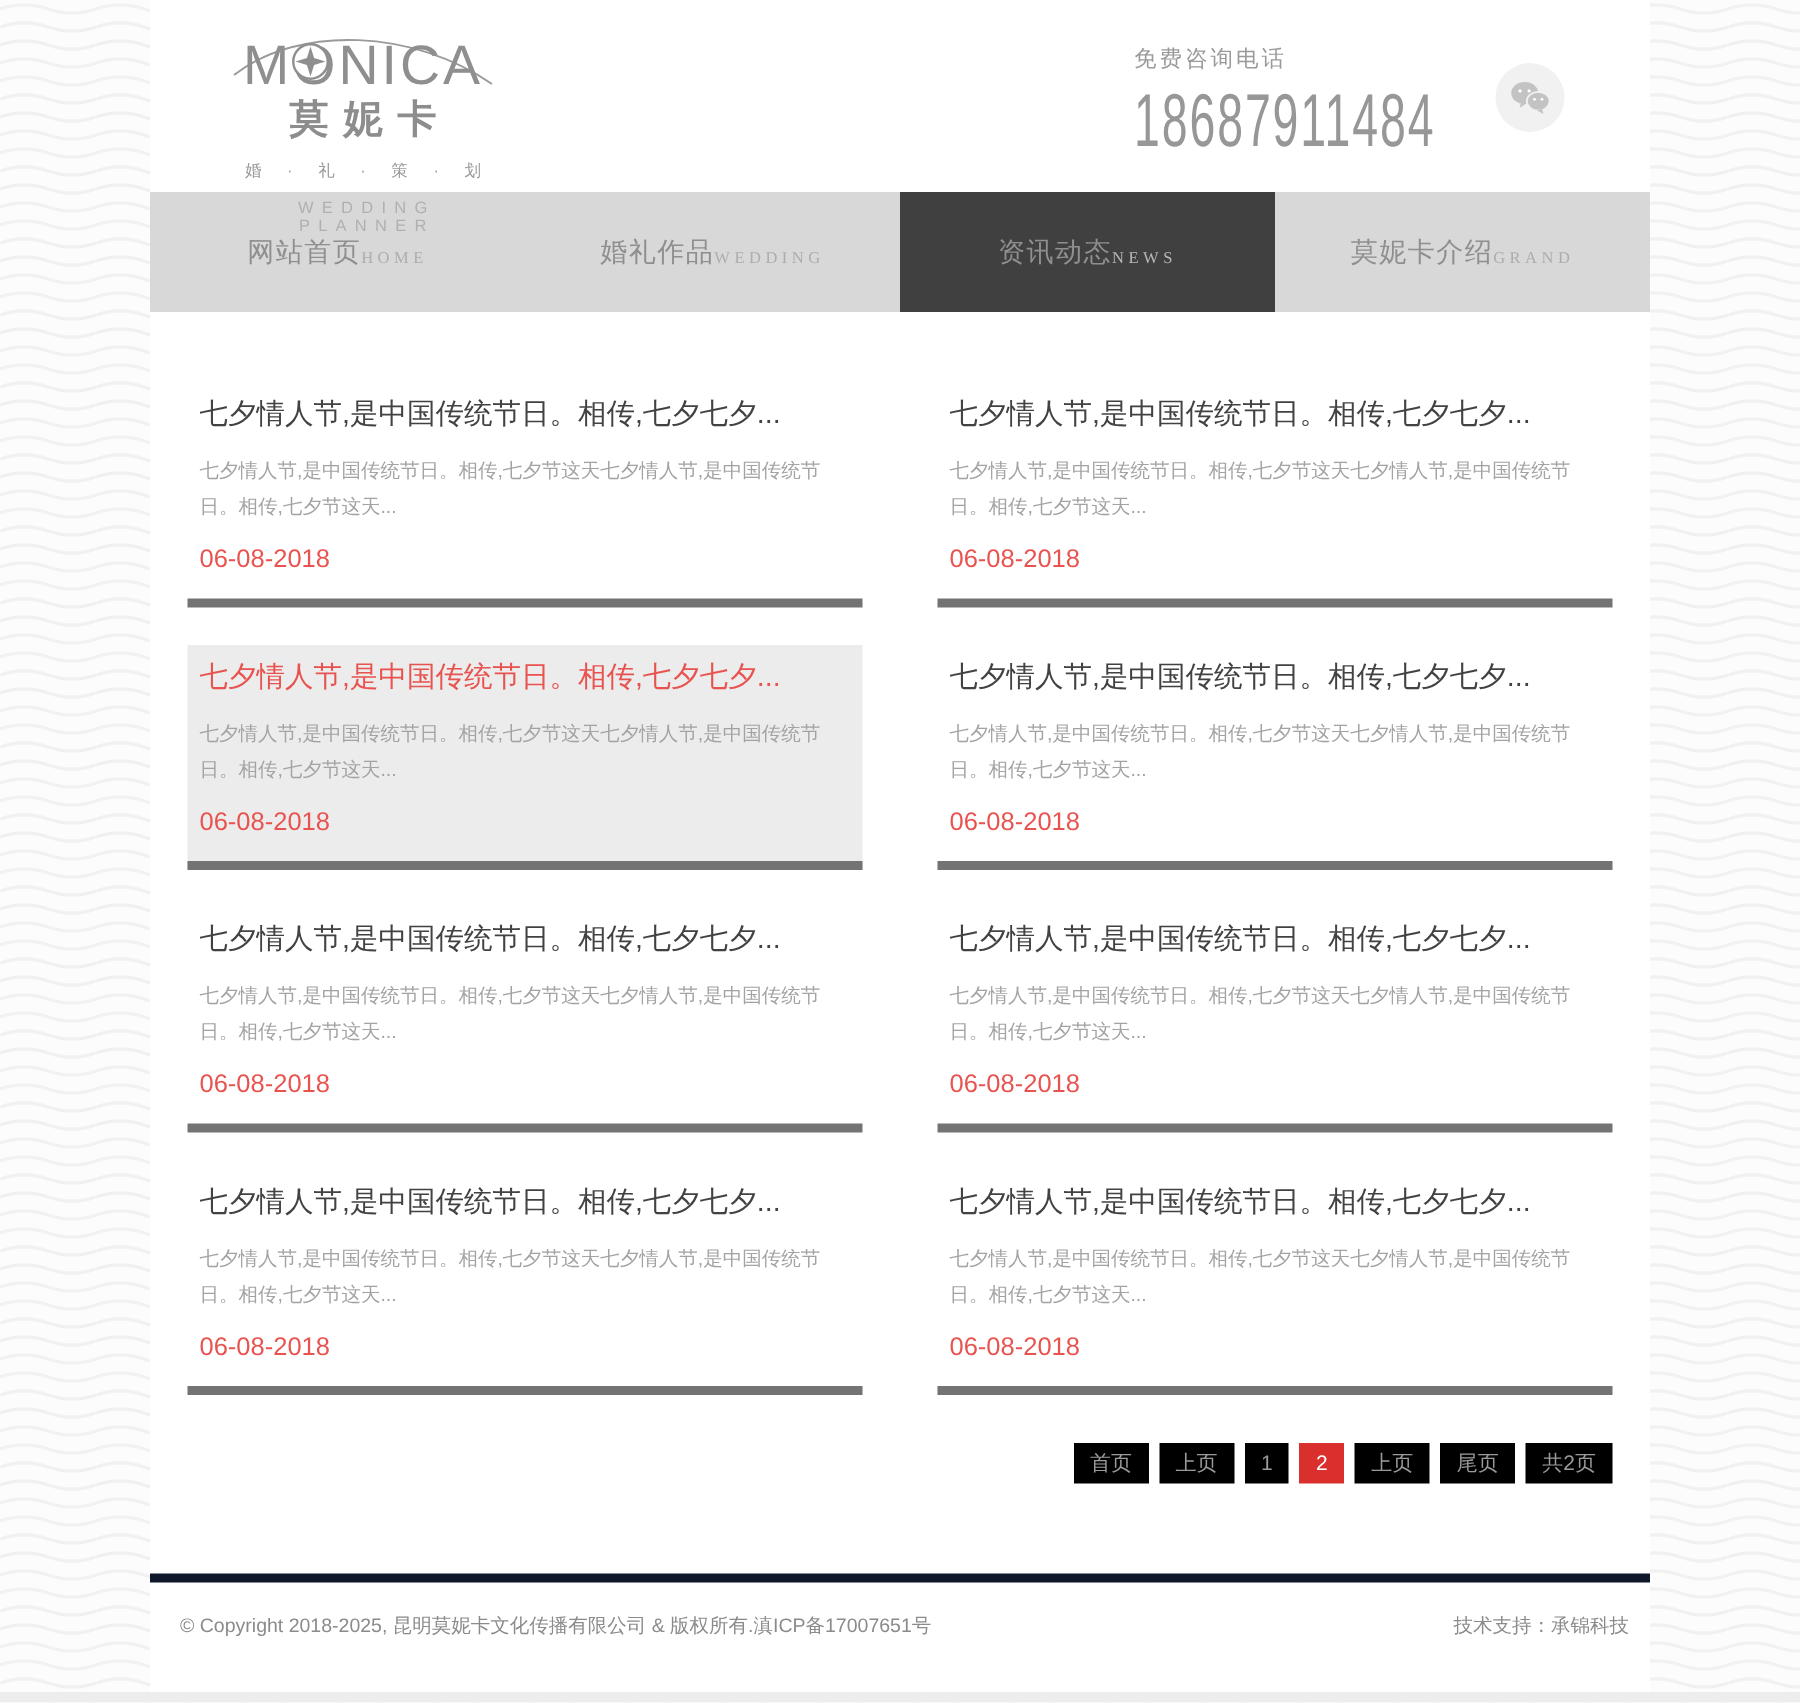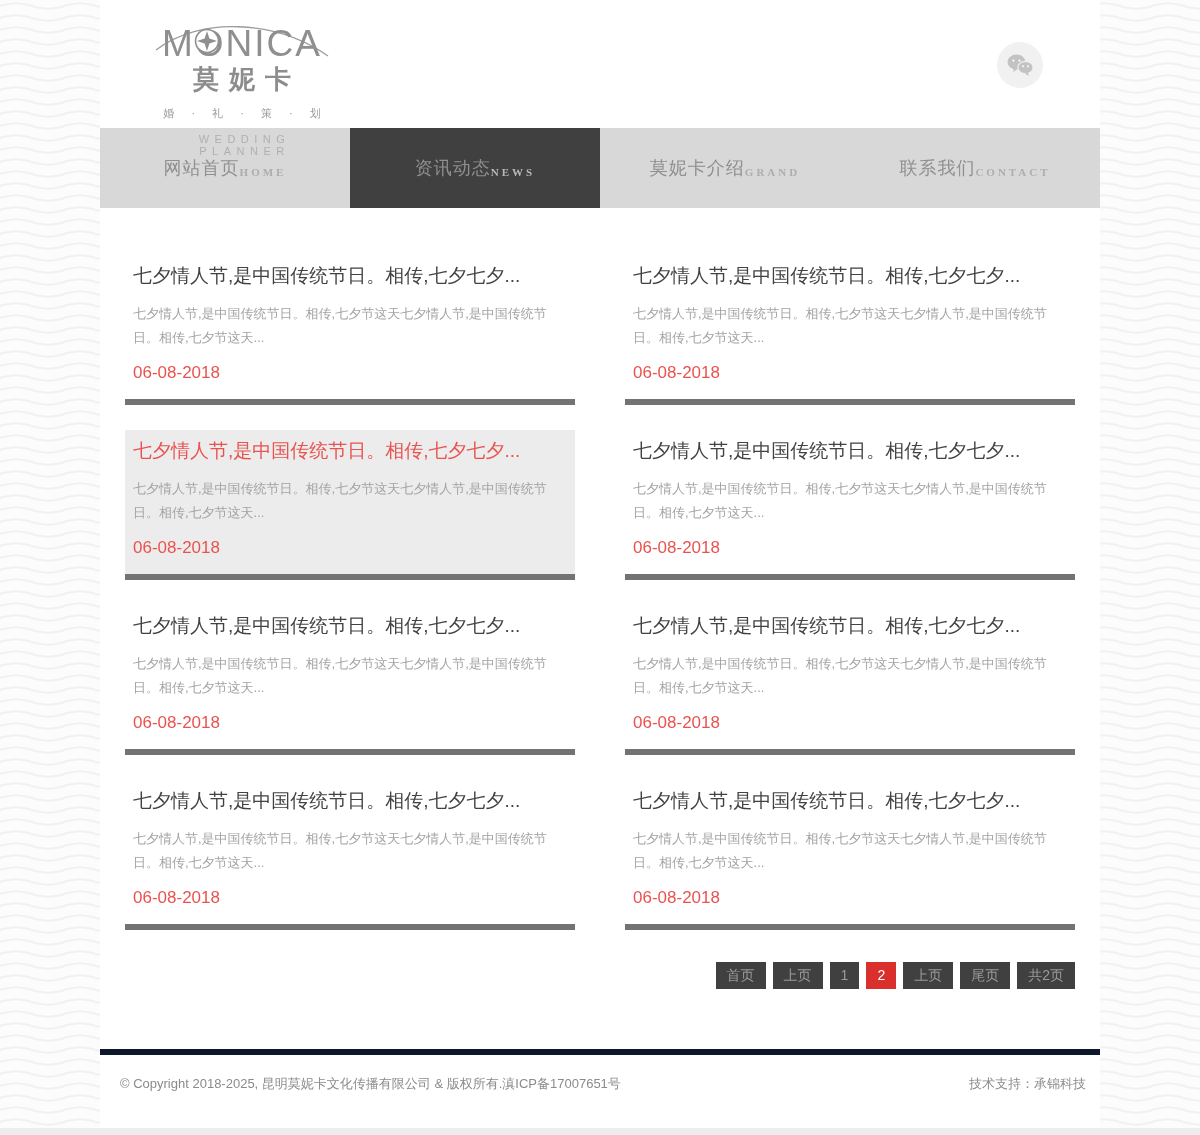--- a/index.html
+++ b/index.html
@@ -49,21 +49,20 @@
   
   .nav { display:flex; height:80px; background:var(--nav-bg,#d8d8d8); }
   .nav-item {
     flex:1 1 0; display:flex; flex-direction:row; align-items:center; justify-content:center;
     cursor:pointer;
   }
   .nav-item .nav-cn { font-size:18px; color:#8f8f8f; letter-spacing:1px; }
   .nav-item .nav-en {
     font-size:11px; color:#adadad; letter-spacing:3px; margin-top:7px;
     font-family:"Liberation Serif","DejaVu Serif",serif;
-    font-weight:bold;
   }
   .nav-item.active { background:#404040; }
   .nav-item.active .nav-en { color:#b8b8b8; }
 
   
   .news { padding:47px 25px 0; display:grid; grid-template-columns:450px 450px; column-gap:50px; }
   .news-item {
     height:150px; padding:8px 8px 0; border-bottom:6px solid #737373; margin-bottom:25px;
     cursor:pointer; overflow:hidden;
   }
@@ -71,21 +70,21 @@
     font-size:19px; color:#424242; white-space:nowrap; overflow:hidden; text-overflow:ellipsis;
   }
   .news-excerpt { font-size:13px; color:#a3a3a3; line-height:24px; margin-top:13px; }
   .news-date { font-size:17px; color:var(--accent-red,#e9534f); margin-top:13px; }
   .news-item.highlighted { background:var(--highlight-bg,#ececec); }
   .news-item.highlighted .news-title { color:var(--accent-red,#f23d3d); }
 
   
   .pagination { display:flex; justify-content:flex-end; gap:7px; padding:7px 25px 0; }
   .page-btn {
-    background:#404040; color:#9a9a9a; font-size:14px; padding:5px 11px; line-height:17px;
+    background:#000000; color:#9a9a9a; font-size:14px; padding:5px 11px; line-height:17px;
     cursor:pointer; user-select:none; white-space:nowrap;
   }
   .page-btn.active { background:var(--pagination-active-bg,#d9302e); color:#ffffff; cursor:default; }
   .page-btn.info { cursor:default; }
 
   
   .footer {
     margin-top:60px; border-top:6px solid #0f172a;
     display:flex; justify-content:space-between; align-items:center;
     padding:20px 14px 0 20px;
@@ -114,51 +113,55 @@
         <path d="M4,40 C 48,6 124,10 176,46" fill="none" stroke="#9b9b9b" stroke-width="1.3"></path>
         <text x="90" y="46" text-anchor="middle" font-size="37" letter-spacing="2" fill="#8f8f8f" font-family="Liberation Sans, DejaVu Sans, sans-serif">MONICA</text>
         <circle cx="55" cy="31" r="11.5" fill="#ffffff" stroke="#8f8f8f" stroke-width="1.6"></circle>
         <path d="M55 21 L57.4 28.6 L65 31 L57.4 33.4 L55 41 L52.6 33.4 L45 31 L52.6 28.6 Z" fill="#8f8f8f"></path>
       </svg>
       <div class="logo-cn">莫妮卡</div>
       <div class="logo-tag-cn">婚 · 礼 · 策 · 划</div>
       <div class="logo-tag-en">WEDDING PLANNER</div>
     </div>
 
+    <div class="phone-block">
+      <div class="phone-label">免费咨询电话</div>
+      <div class="phone-number">18687911484</div>
+    </div>
 
     <div class="wechat-circle">
       <svg width="27" height="23" viewBox="0 0 27 23">
         <ellipse cx="9.5" cy="8" rx="9" ry="7.4" fill="#c3c3c3"></ellipse>
         <path d="M7 14.5 L6 18 L10 15.4 Z" fill="#c3c3c3"></path>
         <circle cx="6.4" cy="6.6" r="1.1" fill="#ffffff"></circle>
         <circle cx="12.4" cy="6.6" r="1.1" fill="#ffffff"></circle>
         <ellipse cx="18.5" cy="13.5" rx="7.6" ry="6.2" fill="#c3c3c3" stroke="#f1f1f1" stroke-width="1.2"></ellipse>
         <path d="M21 18.7 L22 22 L17.8 19.6 Z" fill="#c3c3c3"></path>
         <circle cx="16" cy="12.2" r="0.95" fill="#ffffff"></circle>
         <circle cx="21" cy="12.2" r="0.95" fill="#ffffff"></circle>
       </svg>
     </div>
   </div>
 
   <div class="nav">
     <div class="nav-item">
       <span class="nav-cn">网站首页</span>
       <span class="nav-en">HOME</span>
     </div>
+    <div class="nav-item">
+      <span class="nav-cn">婚礼作品</span>
+      <span class="nav-en">WEDDING</span>
+    </div>
     <div class="nav-item active">
       <span class="nav-cn">资讯动态</span>
       <span class="nav-en">NEWS</span>
     </div>
     <div class="nav-item">
       <span class="nav-cn">莫妮卡介绍</span>
       <span class="nav-en">GRAND</span>
-    </div>
-    <div class="nav-item">
-      <span class="nav-cn">联系我们</span>
-      <span class="nav-en">CONTACT</span>
     </div>
   </div>
 
   <div class="news">
 
     <div class="news-item">
       <div class="news-title">七夕情人节,是中国传统节日。相传,七夕七夕...</div>
       <div class="news-excerpt">七夕情人节,是中国传统节日。相传,七夕节这天七夕情人节,是中国传统节日。相传,七夕节这天...</div>
       <div class="news-date">06-08-2018</div>
     </div>

